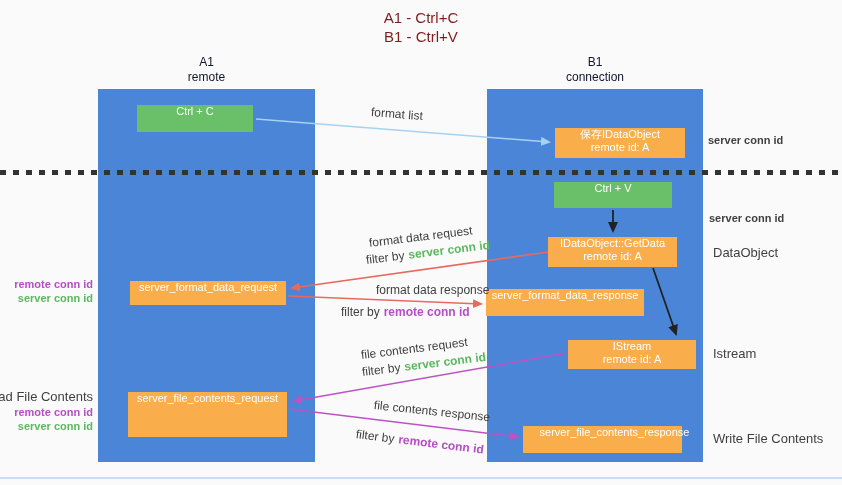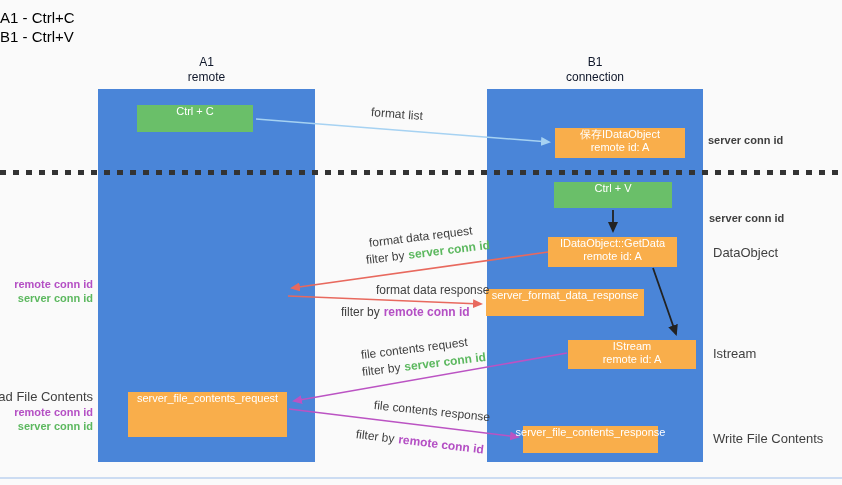--- a/index.html
+++ b/index.html
@@ -4,21 +4,21 @@
 <style>
   html,body { margin:0; padding:0; }
   .canvas {
     position:relative; width:842px; height:485px;
     background:var(--bg); overflow:hidden;
     font-family:"Liberation Sans", sans-serif;
     color:var(--text-dark);
   }
   .title {
     position:absolute; top:8px; left:0; width:100%;
-    font-size:15px; line-height:19px; color:#000000;
+    text-align:center; font-size:15px; line-height:19px; color:#7f1d1d;
   }
   .title span { display:block; }
   .lifeline { position:absolute; top:89px; width:217px; height:373px; background:var(--lifeline-blue); }
   .hdr { position:absolute; top:55px; width:217px; text-align:center; font-size:12px; line-height:15px; color:#0f172a; }
   .hdr span { display:block; }
   .node {
     position:absolute; display:flex; flex-direction:column;
     align-items:center; 
     color:#ffffff; font-size:11px; line-height:13px; text-align:center; white-space:nowrap;
   }
@@ -106,31 +106,34 @@
     <span>保存IDataObject</span>
     <span>remote id: A</span>
   </div>
   <div class="node green" style="left:554px; top:182px; width:118px; height:26px;">
     <span>Ctrl + V</span>
   </div>
   <div class="node orange" style="left:548px; top:237px; width:129px; height:30px;">
     <span>IDataObject::GetData</span>
     <span>remote id: A</span>
   </div>
+  <div class="node orange" style="left:130px; top:281px; width:156px; height:24px;">
+    <span>server_format_data_request</span>
+  </div>
   <div class="node orange" style="left:486px; top:289px; width:158px; height:27px;">
     <span>server_format_data_response</span>
   </div>
   <div class="node orange" style="left:568px; top:340px; width:128px; height:29px;">
     <span>IStream</span>
     <span>remote id: A</span>
   </div>
   <div class="node orange" style="left:128px; top:392px; width:159px; height:45px;">
     <span>server_file_contents_request</span>
   </div>
-  <div class="node orange" style="left:523px; top:426px; width:135px; height:27px;">
+  <div class="node orange" style="left:523px; top:426px; width:135px; height:27px;padding-left:24px;">
     <span>server_file_contents_response</span>
   </div>
 
   <div class="elabel rot-p4" style="left:371px; top:105px;">format list</div>
 
   <div class="elabel rot-n7" style="left:369px; top:236px;">format data request</div>
   <div class="elabel rot-n7" style="left:366px; top:253px;">
     <span class="filter-prefix">filter by</span><span class="cid-green">server conn id</span>
   </div>
 

